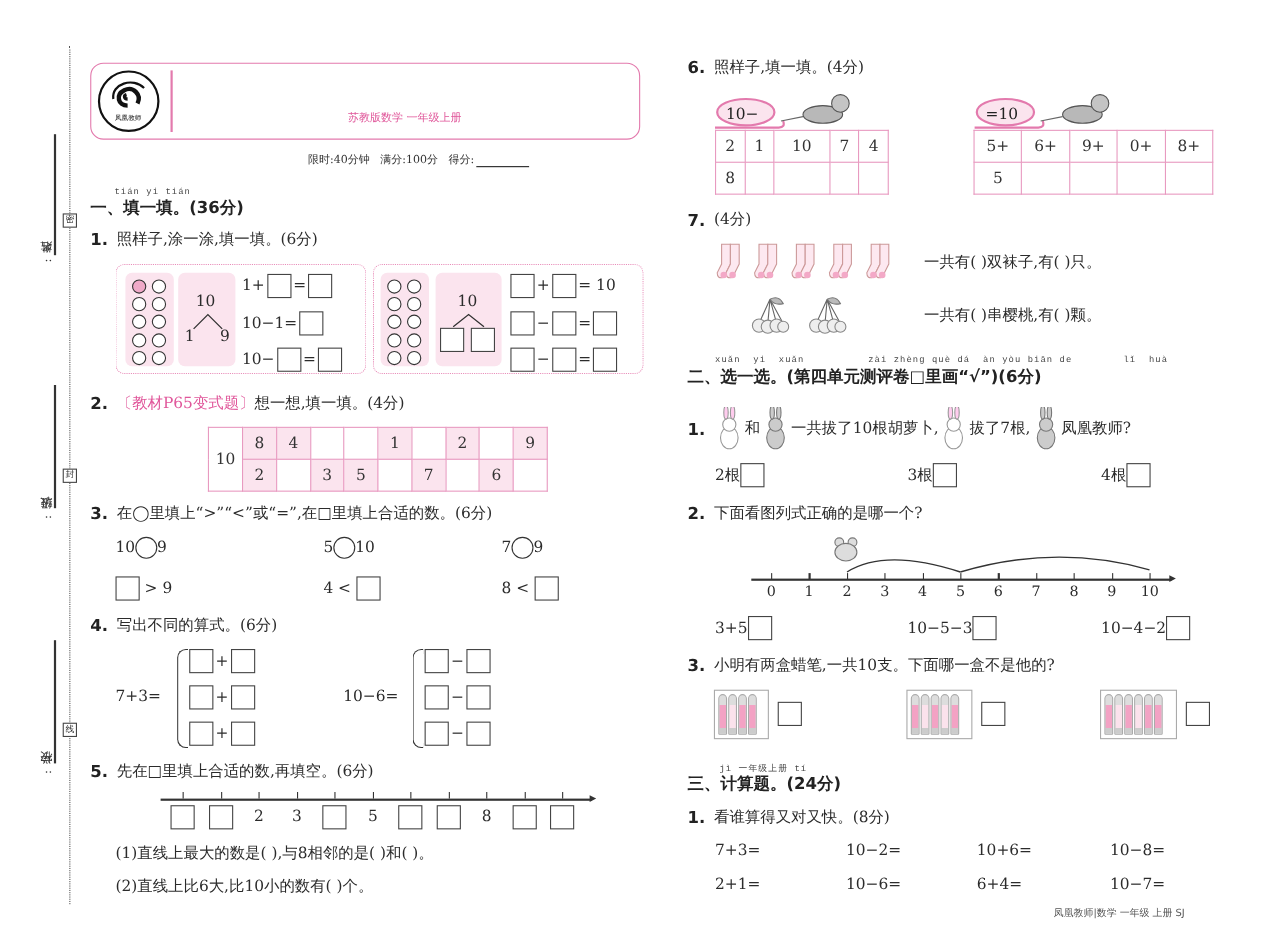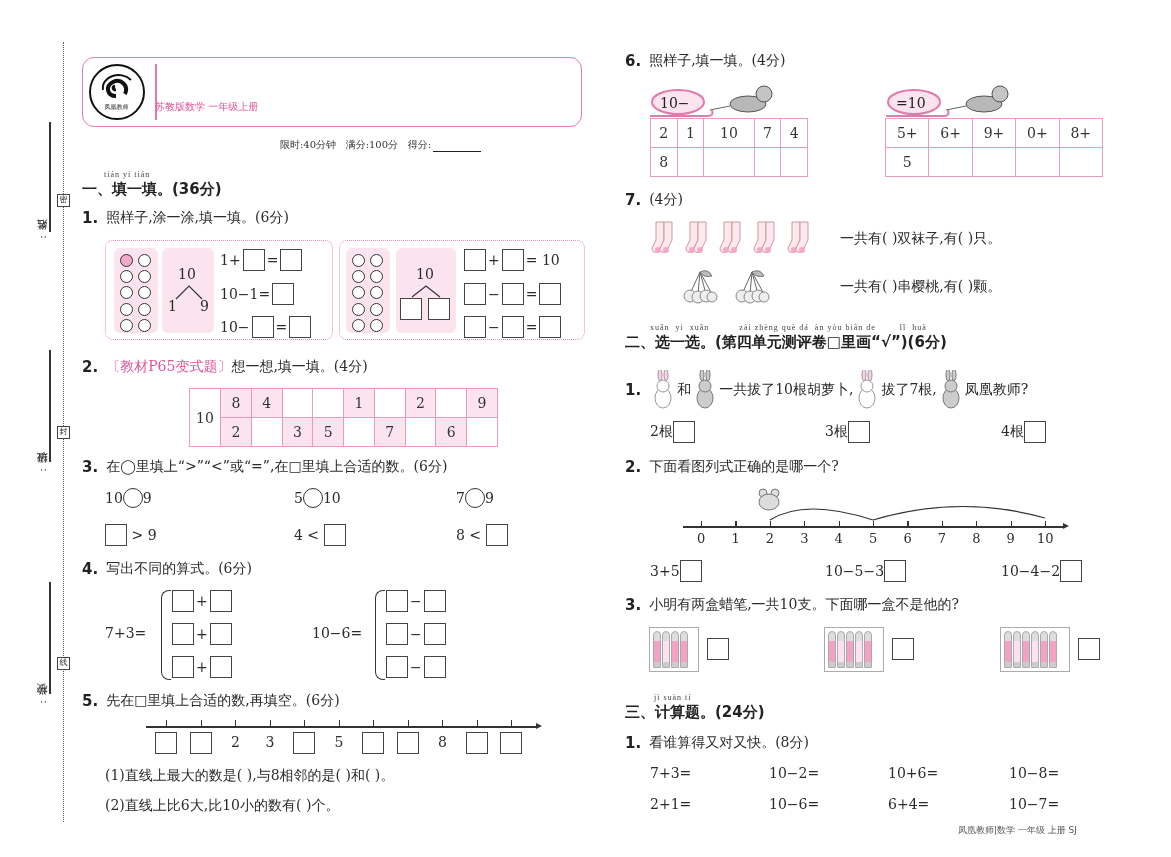--- a/index.html
+++ b/index.html
@@ -2,36 +2,36 @@
 <html><head>
 <meta charset="utf-8">
 <style>
   * { box-sizing: border-box; margin: 0; padding: 0; }
   html, body { width: 1171px; height: 857px; background: #ffffff; overflow: hidden; }
   body { position: relative; font-family: "DejaVu Serif", "Liberation Serif", serif; color: #2b2b2b; }
   .abs { position: absolute; }
   .qnum { font-family: "DejaVu Sans", "Liberation Sans", sans-serif; font-weight: bold; font-size: 15px; color: #222; margin-right: 8px; }
   .qline { font-size: 14px; white-space: nowrap; display: flex; align-items: center; }
   .sec { font-family: "DejaVu Sans", "Liberation Sans", sans-serif; font-weight: bold; font-size: 15px; color: #222; }
-  .pinyin { font-family: Liberation Serif, serif; font-size: 8px; color: #444; letter-spacing: 1px; }
+  .pinyin { font-family: Liberation Mono, monospace; font-size: 8px; color: #444; letter-spacing: 1px; }
   .box { display: inline-block; width: 22px; height: 22px; border: 1.5px solid #444; background: #fff; vertical-align: middle; }
   .circle { display: inline-block; width: 20px; height: 20px; border: 1.5px solid #333; border-radius: 50%; vertical-align: middle; }
   .num { font-size: 14px; }
   .pink { color: #e0569a; }
   
   .dotline { position: absolute; left: 63px; top: 42px; height: 780px; border-left: 1.5px dotted #555; }
   .sideline { position: absolute; left: 49px; width: 1.5px; background: #333; }
   .sidelabel { position: absolute; left: 36px; font-size: 11px; color: #333; writing-mode: vertical-rl; transform: rotate(180deg); }
   .seal { position: absolute; left: 57px; width: 13px; height: 13px; border: 1.5px solid #444; background: #fff; font-size: 8px; text-align: center; line-height: 10px; }
   
   .header { left: 82px; top: 57px; width: 500px; height: 70px; border: 1.5px solid #e37aad; border-radius: 12px; }
   .logo { position: absolute; left: 6px; top: 6px; width: 56px; height: 56px; border-radius: 50%; border: 2.5px solid #111; }
   .logo-sep { position: absolute; left: 72px; top: 6px; height: 56px; width: 1.5px; background: #e37aad; }
   .title { position: absolute; left: 72px; right: 0; top: 14px; text-align: center; font-family: "DejaVu Sans", sans-serif; font-weight: bold; font-size: 19px; color: #1a1a1a; letter-spacing: 1px; }
-  .subtitle { position: absolute; left: 72px; right: 0; top: 42px; text-align: left; font-family: "DejaVu Sans", sans-serif; font-size: 10px; color: #e0569a; }
+  .subtitle { position: absolute; left: 72px; right: 0; top: 42px; text-align: center; font-family: "DejaVu Sans", sans-serif; font-size: 10px; color: #e0569a; }
   .meta { left: 280px; top: 138px; font-size: 10px; color: #333; white-space: nowrap; }
   .meta .blank { display: inline-block; width: 48px; border-bottom: 1px solid #222; margin-left: 2px; vertical-align: bottom; }
   
   .panel { position: absolute; top: 240px; height: 100px; border: 1.2px dotted #e88bb8; border-radius: 8px; }
   .dots-bg { position: absolute; top: 7px; width: 44px; height: 85px; background: #fbe4ee; border-radius: 6px; padding: 6px 0 0 6px; display: grid; grid-template-columns: 16px 16px; grid-row-gap: 2px; grid-column-gap: 2px; }
   .dot { width: 13px; height: 13px; border: 1.2px solid #333; border-radius: 50%; background: #fff; }
   .dot.filled { background: #f0a9c8; }
   .tree-bg { position: absolute; top: 7px; width: 52px; height: 85px; background: #fbe4ee; border-radius: 6px; }
   .eq-row { position: absolute; font-size: 14px; display: flex; align-items: center; gap: 2px; white-space: nowrap; }
   
@@ -530,21 +530,21 @@
       <div style="width: 8px; height: 37px; border: 1px solid rgb(170, 170, 170); border-radius: 4px 4px 1px 1px; background: linear-gradient(rgb(221, 221, 221) 0px, rgb(221, 221, 221) 25%, rgb(243, 162, 196) 25%, rgb(243, 162, 196) 85%, rgb(204, 204, 204) 85%);"></div>
       <div style="width: 8px; height: 37px; border: 1px solid rgb(170, 170, 170); border-radius: 4px 4px 1px 1px; background: linear-gradient(rgb(221, 221, 221) 0px, rgb(221, 221, 221) 25%, rgb(251, 226, 236) 25%, rgb(251, 226, 236) 85%, rgb(204, 204, 204) 85%);"></div>
       <div style="width: 8px; height: 37px; border: 1px solid rgb(170, 170, 170); border-radius: 4px 4px 1px 1px; background: linear-gradient(rgb(221, 221, 221) 0px, rgb(221, 221, 221) 25%, rgb(243, 162, 196) 25%, rgb(243, 162, 196) 85%, rgb(204, 204, 204) 85%);"></div>
       <div style="width: 8px; height: 37px; border: 1px solid rgb(170, 170, 170); border-radius: 4px 4px 1px 1px; background: linear-gradient(rgb(221, 221, 221) 0px, rgb(221, 221, 221) 25%, rgb(251, 226, 236) 25%, rgb(251, 226, 236) 85%, rgb(204, 204, 204) 85%);"></div>
       <div style="width: 8px; height: 37px; border: 1px solid rgb(170, 170, 170); border-radius: 4px 4px 1px 1px; background: linear-gradient(rgb(221, 221, 221) 0px, rgb(221, 221, 221) 25%, rgb(243, 162, 196) 25%, rgb(243, 162, 196) 85%, rgb(204, 204, 204) 85%);"></div>
       <div style="width: 8px; height: 37px; border: 1px solid rgb(170, 170, 170); border-radius: 4px 4px 1px 1px; background: linear-gradient(rgb(221, 221, 221) 0px, rgb(221, 221, 221) 25%, rgb(243, 162, 196) 25%, rgb(243, 162, 196) 85%, rgb(204, 204, 204) 85%);"></div>
     </div>
     <span class="box abs" style="left: 1078px; top: 638px;"></span>
   </div>
 
-<div class="abs pinyin" style="left:654px;top:693px">jì  suàn  tí</div>
+<div class="abs pinyin" style="left:654px;top:693px">jì  一年级上册  tí</div>
 <div class="abs sec" style="left:625px;top:703px">三、计算题。(24分)</div>
 <div class="abs qline" style="left:625px;top:734px">
   <span class="qnum">1.</span>
   <span>看谁算得又对又快。(8分)</span>
 </div>
 <div class="abs qline" style="left:650px;top:765px">7+3=</div>
 <div class="abs qline" style="left:769px;top:765px">10−2=</div>
 <div class="abs qline" style="left:888px;top:765px">10+6=</div>
 <div class="abs qline" style="left:1009px;top:765px">10−8=</div>
 <div class="abs qline" style="left:650px;top:796px">2+1=</div>

